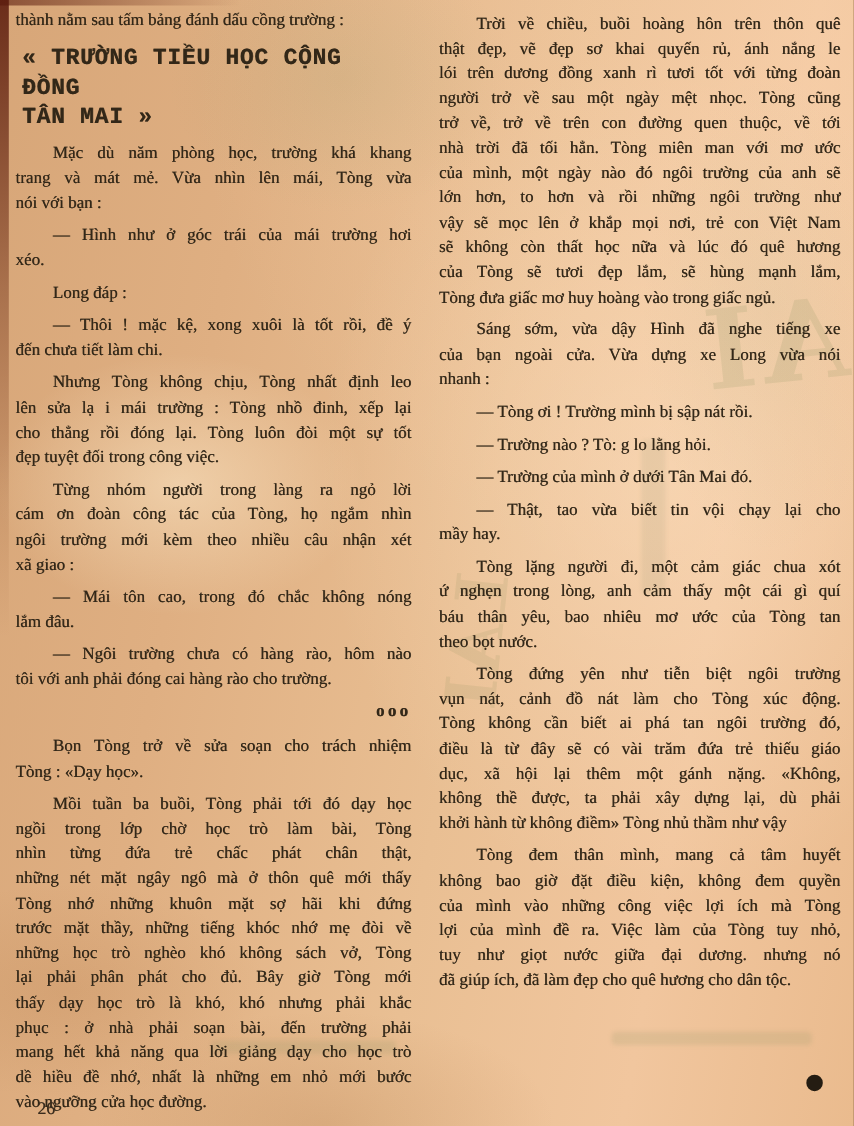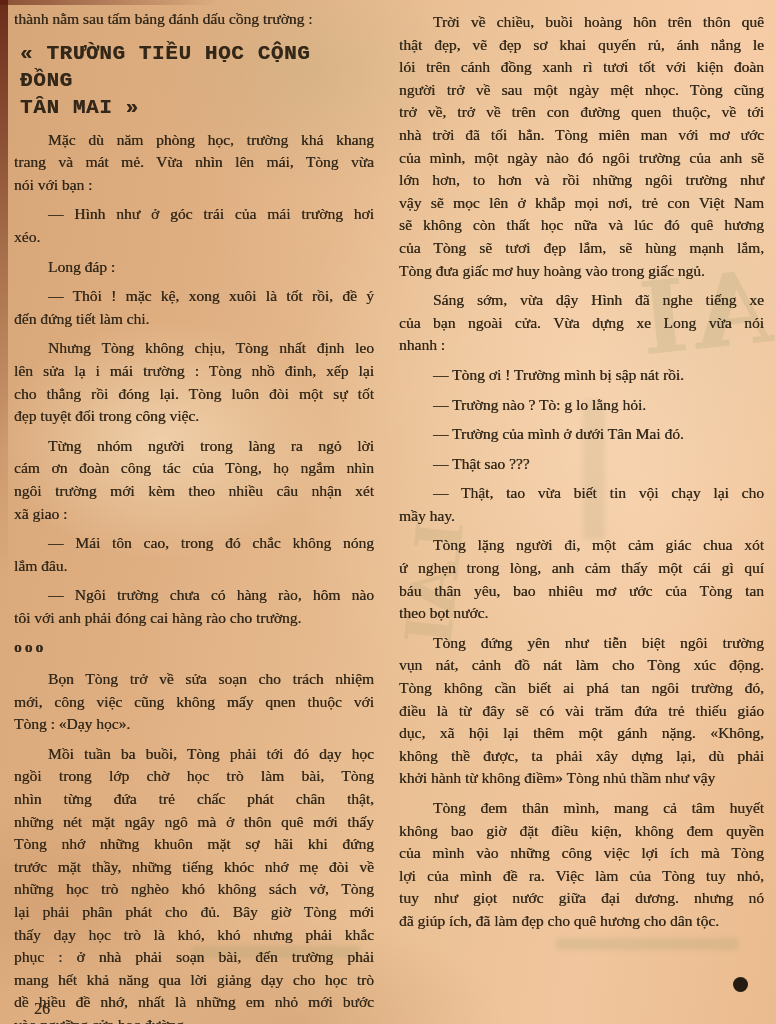--- a/index.html
+++ b/index.html
@@ -33,21 +33,21 @@
   .col-right { left:399px; width:365px; top:11px; }
   .para { margin:0 0 7px 0; }
   .line { text-align:justify; text-align-last:justify; white-space:normal; }
   .line.last { text-align-last:auto; }
   .line.first { text-indent:34px; }
   .para.noindent .line.first { text-indent:0; }
   .heading {
     font-weight:bold; text-align:left; margin:9px 6px 8px;
     font-size:21px; letter-spacing:0.6px; line-height:27px;font-family:Liberation Mono, monospace;
   }
-  .separator { text-align:left; letter-spacing:3px; margin:5px 0 9px; font-weight:bold; }
+  .separator { text-align:right; letter-spacing:3px; margin:5px 0 9px; font-weight:bold; }
   .page-number {
     position:absolute; left:34px; bottom:6px;
     font-size:16px; color:#3a2c1d; text-shadow:0.3px 0 0 rgba(58,44,29,0.7);
   }
   .end-dot {
     position:absolute; left:733px; top:977px; width:15px; height:15px;
     border-radius:50%; background:#241c12;
   }
   .wm {
     position:absolute; font-family:"DejaVu Serif", serif; font-weight:bold;
@@ -88,21 +88,21 @@
       </div>
       <div class="para">
         <div class="line first">— Hình như ở góc trái của mái trường hơi</div>
         <div class="line last">xéo.</div>
       </div>
       <div class="para">
         <div class="line first last">Long đáp :</div>
       </div>
       <div class="para">
         <div class="line first">— Thôi ! mặc kệ, xong xuôi là tốt rồi,  đề ý</div>
-        <div class="line last">đến đứng tiết làm chi.</div>
+        <div class="line last">đến chưa tiết làm chi.</div>
       </div>
       <div class="para">
         <div class="line first">Nhưng Tòng không chịu, Tòng nhất định leo</div>
         <div class="line">lên sửa lạ i mái trường : Tòng nhồ đinh,  xếp  lại</div>
         <div class="line">cho thẳng rồi đóng lại. Tòng luôn đòi một  sự tốt</div>
         <div class="line last">đẹp tuyệt đối trong công việc.</div>
       </div>
       <div class="para">
         <div class="line first">Từng nhóm người trong  làng  ra  ngỏ  lời</div>
         <div class="line">cám ơn đoàn công tác của Tòng, họ ngắm  nhìn</div>
@@ -113,21 +113,20 @@
         <div class="line first">— Mái tôn cao,  trong  đó  chắc không  nóng</div>
         <div class="line last">lắm đâu.</div>
       </div>
       <div class="para">
         <div class="line first">— Ngôi trường chưa có hàng rào,  hôm  nào</div>
         <div class="line last">tôi với anh phải đóng cai hàng rào cho  trường.</div>
       </div>
       <div class="separator">ooo</div>
       <div class="para">
         <div class="line first">Bọn Tòng trở về sửa soạn cho  trách  nhiệm</div>
-        <div class="line">mới, công việc cũng không mấy qnen thuộc  với</div>
         <div class="line last">Tòng : «Dạy học».</div>
       </div>
       <div class="para">
         <div class="line first">Mồi tuần  ba buồi, Tòng phải tới đó dạy học</div>
         <div class="line">ngồi  trong  lớp  chờ  học  trò  làm  bài,  Tòng</div>
         <div class="line">nhìn  từng  đứa  trẻ  chấc  phát  chân  thật,</div>
         <div class="line">những nét mặt ngây ngô mà ở thôn  quê mới thấy</div>
         <div class="line">Tòng  nhớ những khuôn mặt  sợ  hãi  khi  đứng</div>
         <div class="line">trước mặt thầy, những tiếng  khóc nhớ  mẹ đòi về</div>
         <div class="line">những học  trò nghèo  khó  không  sách  vở,  Tòng</div>
@@ -136,21 +135,21 @@
         <div class="line">phục :  ở  nhà phải  soạn  bài,  đến  trường  phải</div>
         <div class="line">mang hết khả năng qua lời giảng dạy cho  học  trò</div>
         <div class="line">dề hiều đề  nhớ,  nhất là những em nhỏ mới  bước</div>
         <div class="line last">vào  ngưỡng cửa học đường.</div>
       </div>
     </div>
   <div class="col col-right">
       <div class="para">
         <div class="line first">Trời về chiều,  buồi hoàng  hôn trên  thôn  quê</div>
         <div class="line">thật  đẹp,  vẽ  đẹp sơ khai quyến rủ,  ánh   nắng   le</div>
-        <div class="line">lói trên cánh đồng xanh  rì  tươi tốt với kiện đoàn</div>
+        <div class="line">lói trên dương đồng xanh  rì  tươi tốt với từng đoàn</div>
         <div class="line">người trở  về  sau  một  ngày  mệt  nhọc.  Tòng  cũng</div>
         <div class="line">trở  về, trở  về trên  con  đường  quen  thuộc,  về  tới</div>
         <div class="line">nhà  trời  đã  tối hẳn.  Tòng miên  man với mơ   ước</div>
         <div class="line">của mình, một ngày nào đó ngôi  trường của  anh sẽ</div>
         <div class="line">lớn  hơn, to hơn  và  rồi  những  ngôi  trường   như</div>
         <div class="line">vậy sẽ mọc lên ở khắp mọi  nơi,  trẻ con  Việt  Nam</div>
         <div class="line">sẽ  không  còn thất học  nữa  và  lúc  đó  quê  hương</div>
         <div class="line">của Tòng sẽ tươi đẹp lắm,  sẽ  hùng  mạnh   lắm,</div>
         <div class="line last">Tòng đưa giấc mơ huy  hoàng  vào trong  giấc  ngủ.</div>
       </div>
@@ -162,23 +161,20 @@
       <div class="para">
         <div class="line first last">— Tòng ơi ! Trường mình bị sập nát rồi.</div>
       </div>
       <div class="para">
         <div class="line first last">— Trường nào ?  Tò: g lo lằng hỏi.</div>
       </div>
       <div class="para">
         <div class="line first last">— Trường của mình ở dưới Tân  Mai  đó.</div>
       </div>
       <div class="para">
-        <div class="line first last">— Thật sao ???</div>
-      </div>
-      <div class="para">
         <div class="line first">— Thật,  tao  vừa biết  tin  vội  chạy  lại  cho</div>
         <div class="line last">mầy  hay.</div>
       </div>
       <div class="para">
         <div class="line first">Tòng lặng người đi, một cảm  giác  chua  xót</div>
         <div class="line">ứ  nghẹn trong  lòng, anh cảm  thấy  một cái gì   quí</div>
         <div class="line">báu thân yêu,  bao nhiêu  mơ  ước  của  Tòng  tan</div>
         <div class="line last">theo bọt nước.</div>
       </div>
       <div class="para">

